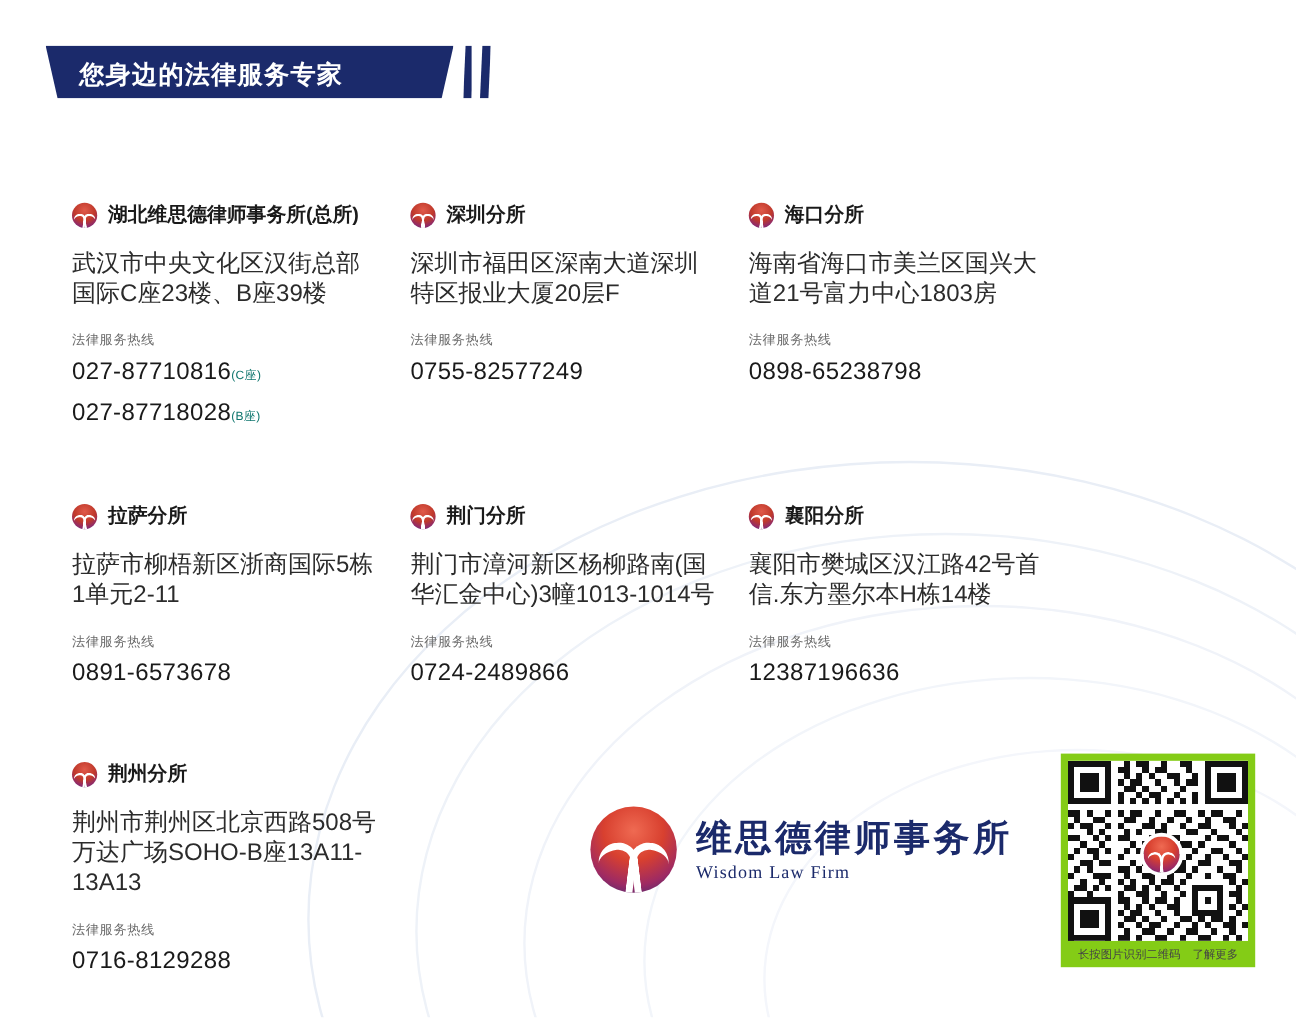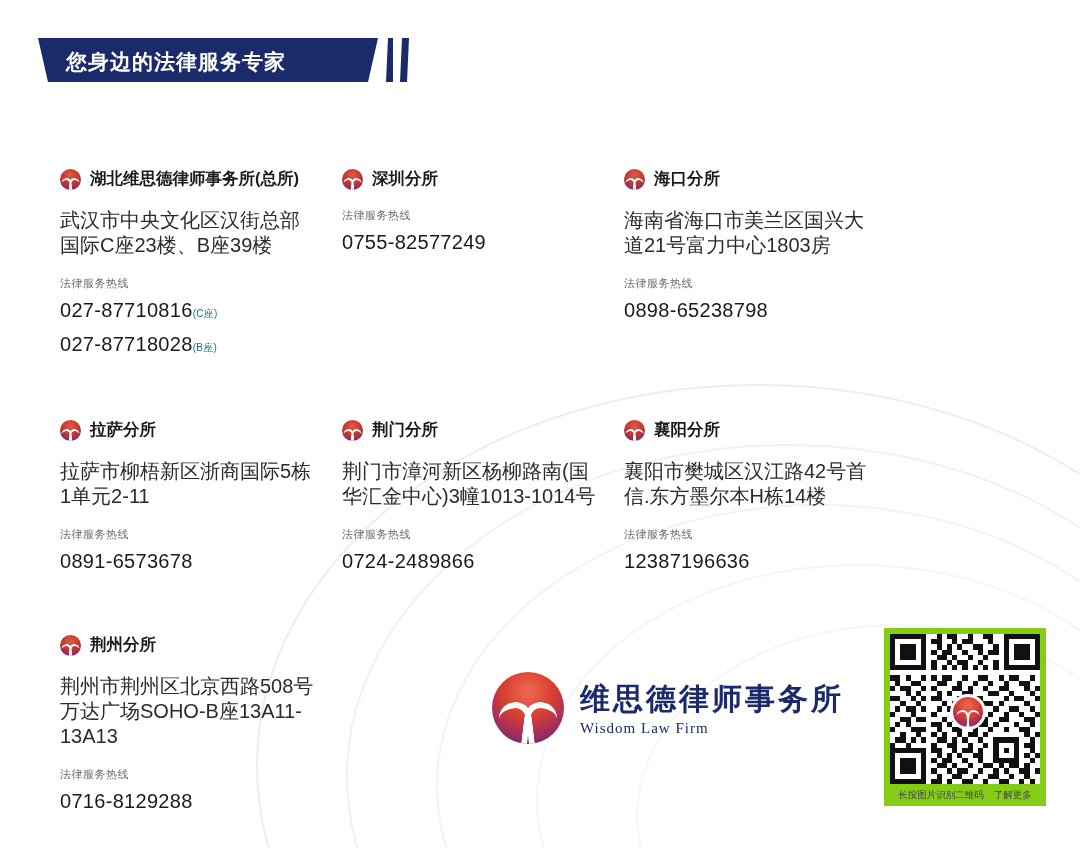--- a/index.html
+++ b/index.html
@@ -317,20 +317,21 @@
           <div class="hotline-number"><span>027-87718028</span><span class="suffix">(B座)</span></div>
         </div>
       </div>
 
       <div class="col">
         <div class="office">
           <div class="office-head">
             <span class="logo-mark"></span>
             <span class="office-name">深圳分所</span>
           </div>
+          <div class="office-addr">深圳市福田区深南大道深圳特区报业大厦20层F</div>
           <div class="hotline-label">法律服务热线</div>
           <div class="hotline-number"><span>0755-82577249</span></div>
         </div>
       </div>
 
       <div class="col">
         <div class="office">
           <div class="office-head">
             <span class="logo-mark"></span>
             <span class="office-name">海口分所</span>

